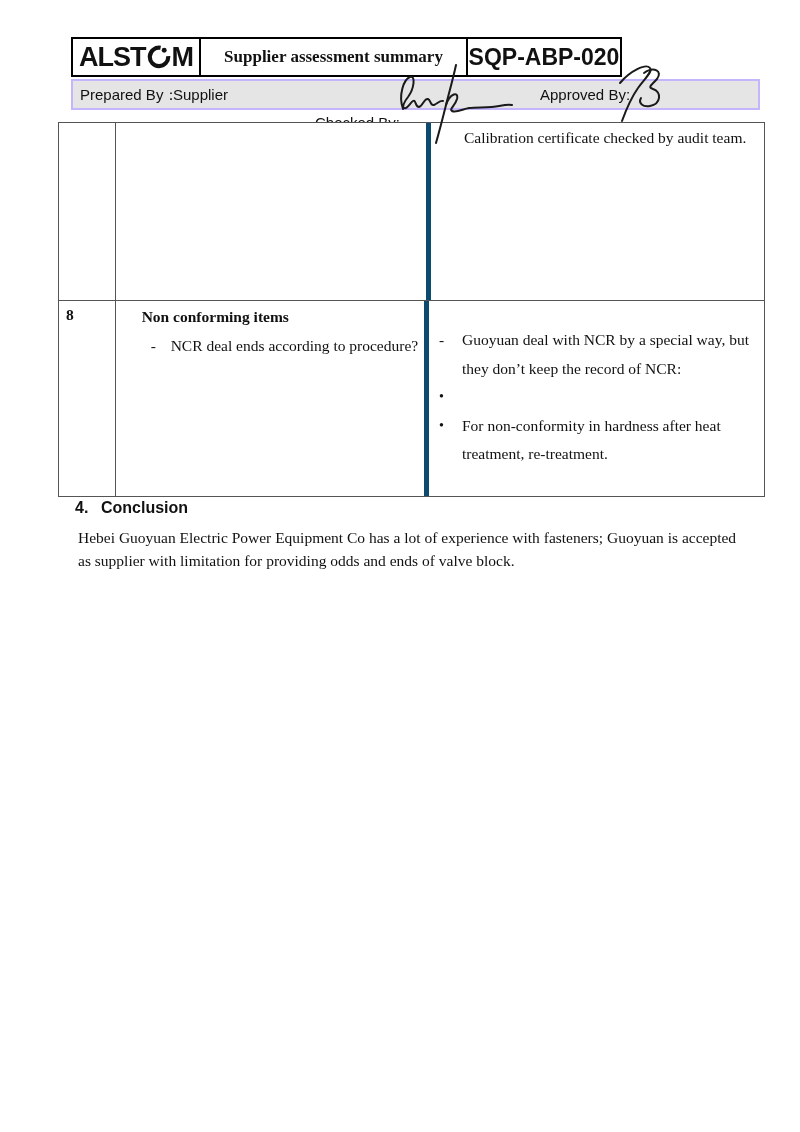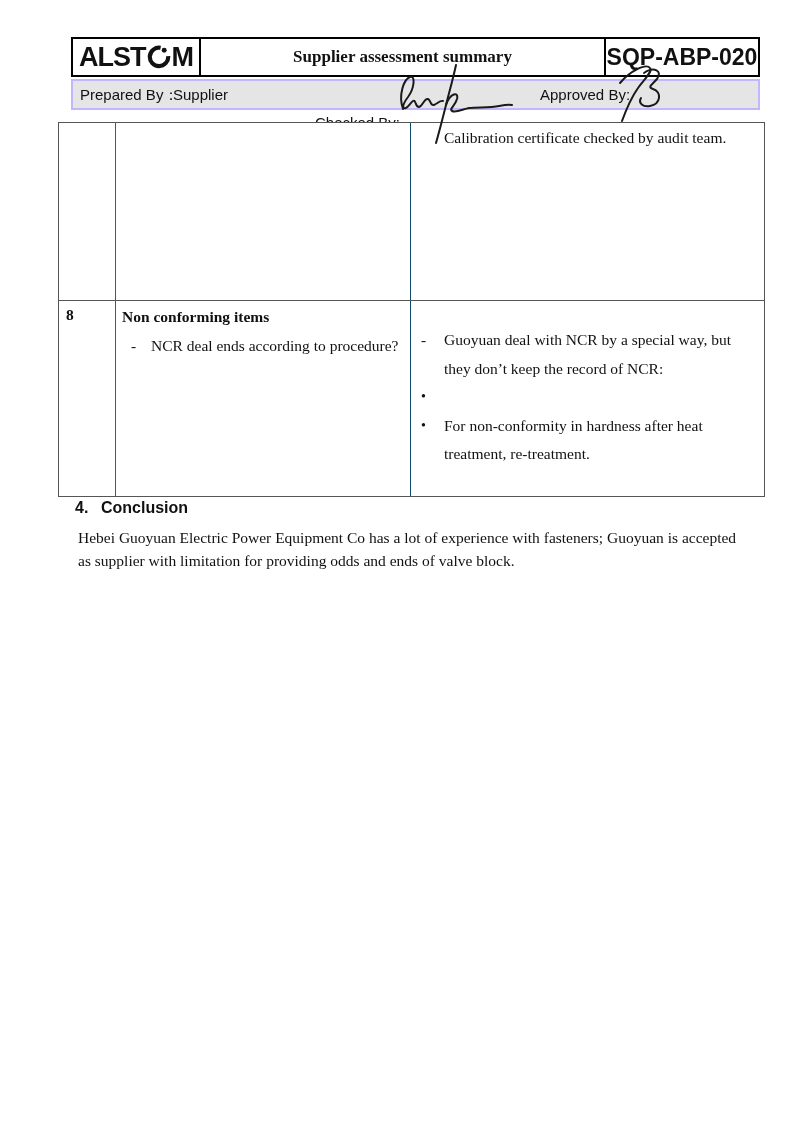--- a/index.html
+++ b/index.html
@@ -4,21 +4,21 @@
 <style>
   * { margin:0; padding:0; box-sizing:border-box; }
   html,body { background:#fff; }
   body {
     width:800px; height:1132px; position:relative;
     font-family:"Liberation Serif", serif; color:#111; overflow:hidden;
   }
 
   
   .hdr-row1 {
-    position:absolute; left:71px; top:37px; width:689px; height:40px;
+    position:absolute; left:71px; top:37px; width:551px; height:40px;
     border:2px solid #000; display:flex; align-items:stretch; background:#fff;
   }
   .logo-cell {
     width:128px; border-right:2px solid #000;
     display:flex; align-items:center; justify-content:center;
   }
   .logo-wrap {
     display:flex; align-items:center;
     font-family:"Liberation Sans", sans-serif;
     font-weight:bold; font-size:27px; letter-spacing:-1px; color:#111;
@@ -53,21 +53,21 @@
   
   .atable {
     position:absolute; left:58px; top:122px; width:707px; height:375px;
     border:1px solid #555; background:#fff; font-size:15.5px;
   }
   .arow { display:flex; align-items:stretch; }
   .arow.r1 { height:178px; border-bottom:1px solid #555; }
   .arow.r2 { height:195px; }
   .acell { height:100%; }
   .acell.c1 { width:57px; border-right:1px solid #555; }
-  .acell.c2 { width:295px; border-right:1px solid #0c4a6e; }
+  .acell.c2 { width:295px; border-right:5px solid #0c4a6e;margin-left:20px; }
   .acell.c3 { flex:1; }
   .obs { padding:3px 8px 0 33px; line-height:24px; }
   .item-num { padding:5px 0 0 7px; font-weight:bold; }
   .c2-inner { padding-top:5px; }
   .topic { padding-left:6px; font-weight:bold; line-height:22px; }
   .qline { display:flex; margin-top:7px; line-height:22px; }
   .qline .mk { width:20px; margin-left:15px; flex:none; }
   .findings { padding-top:25px; }
   .frow { display:flex; line-height:28.5px; }
   .frow .mk { width:23px; margin-left:10px; flex:none; }

